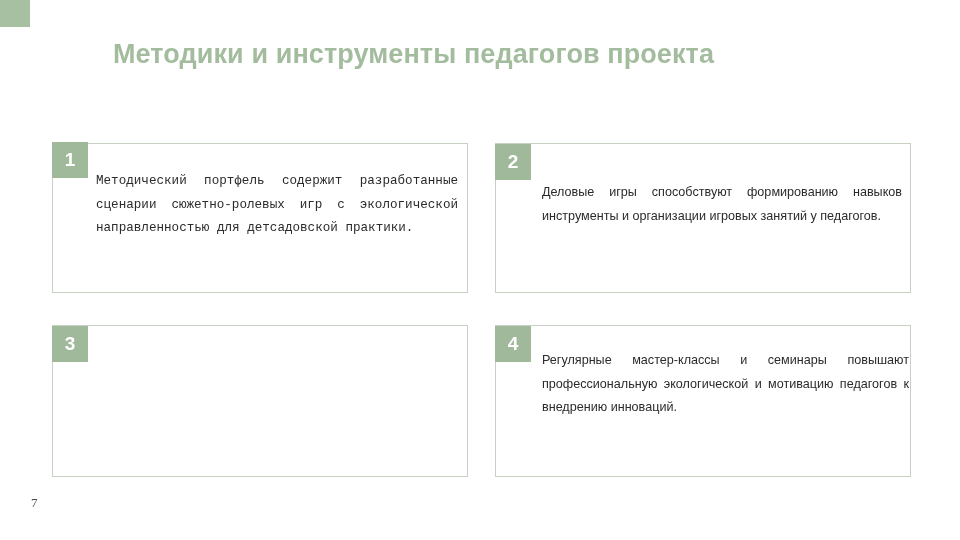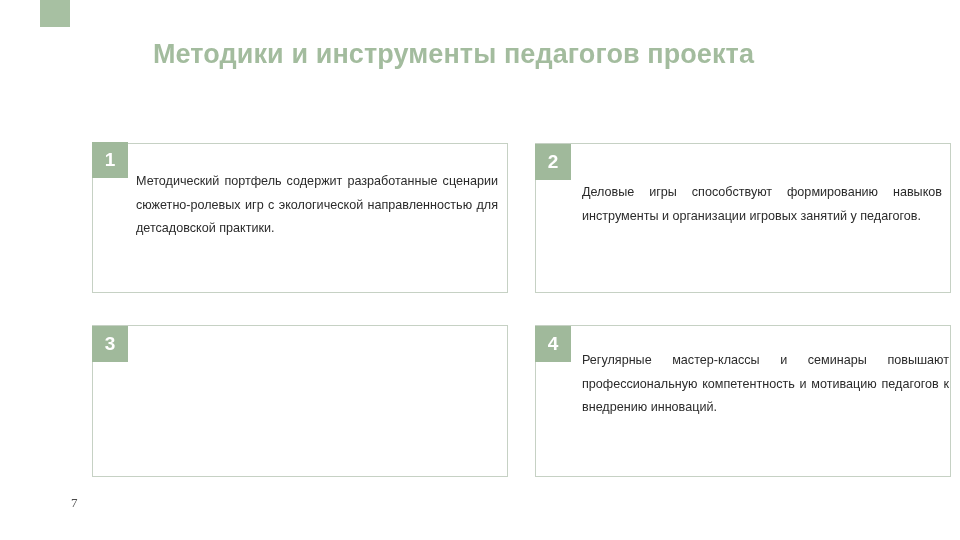--- a/index.html
+++ b/index.html
@@ -11,21 +11,20 @@
     height: 540px;
     background: #ffffff;
     font-family: "Liberation Sans", "DejaVu Sans", sans-serif;
     overflow: hidden;
   }
   #slide {
     position: relative;
     width: 760px;
     height: 540px;
     background: #ffffff;
-    margin-left: 40px;
   }
 
   
   .corner-mark {
     position: absolute;
     left: 0;
     top: 0;
     width: 30px;
     height: 27px;
     background: #a7c0a2;
@@ -84,21 +83,21 @@
 
   .card-text {
     position: absolute;
     font-size: 12.6px;
     line-height: 23.5px;
     color: #2b2b2b;
     z-index: 2;
     text-align: justify;
     text-align-last: left;
   }
-  .card-text.t1 { left: 96px;  top: 170px; width: 362px; }
+  .card-text.t1 { left: 96px;  top: 170px; width: 362px; font-family: Liberation Mono, monospace; }
   .card-text.t2 { left: 542px; top: 181px; width: 360px; }
   .card-text.t3 { left: 96px;  top: 353px; width: 358px; }
   .card-text.t4 { left: 542px; top: 349px; width: 367px; }
 
   .page-number {
     position: absolute;
     left: 31px;
     top: 495px;
     font-family: "Liberation Serif", "DejaVu Serif", serif;
     font-size: 13px;
@@ -122,19 +121,19 @@
 
     <div class="card c2"></div>
     <div class="badge b2">2</div>
     <div class="card-text t2">Деловые игры способствуют формированию навыков инструменты и организации игровых занятий у педагогов.</div>
 
     <div class="card c3"></div>
     <div class="badge b3">3</div>
 
     <div class="card c4"></div>
     <div class="badge b4">4</div>
-    <div class="card-text t4">Регулярные мастер-классы и семинары повышают профессиональную компетентность и мотивацию педагогов к внедрению инноваций.</div>
+    <div class="card-text t4">Регулярные мастер-классы и семинары повышают профессиональную экологической и мотивацию педагогов к внедрению инноваций.</div>
 
   </div>
 
   <div class="page-number">7</div>
 
 </div>
 
 </body></html>

